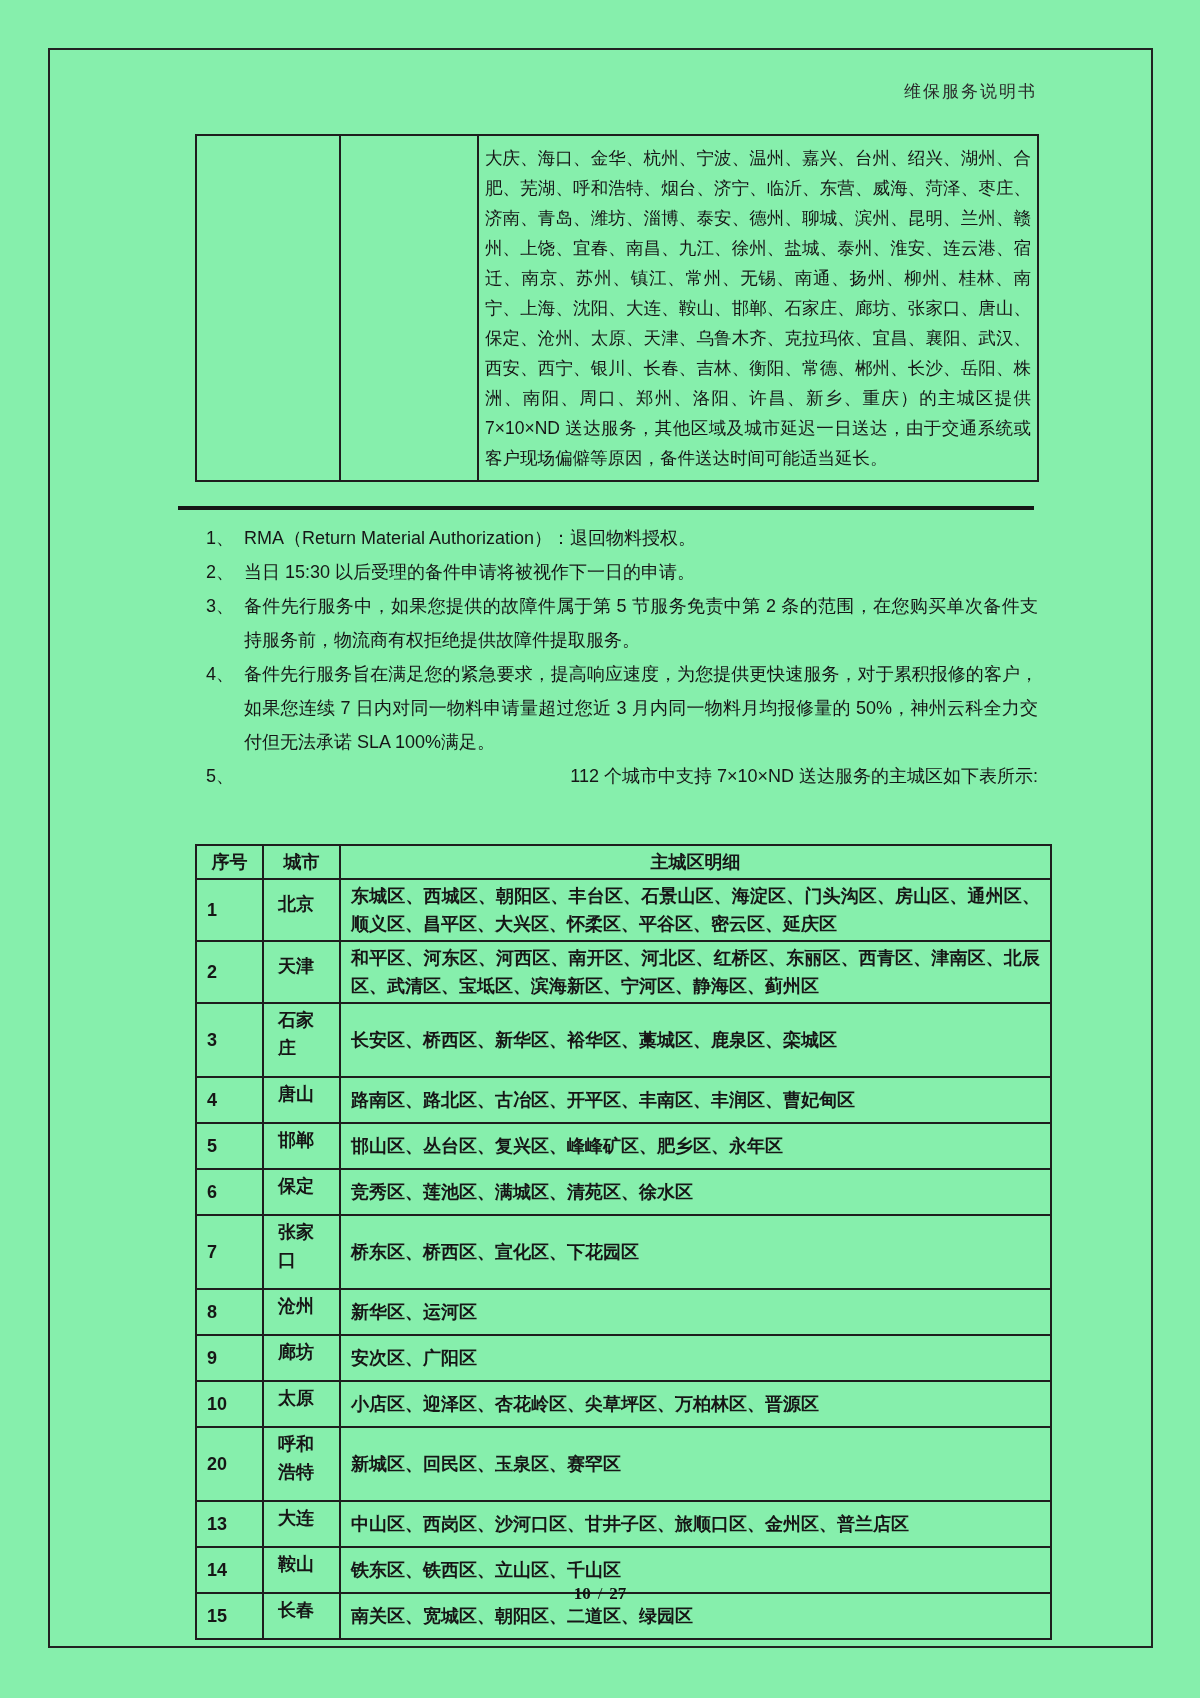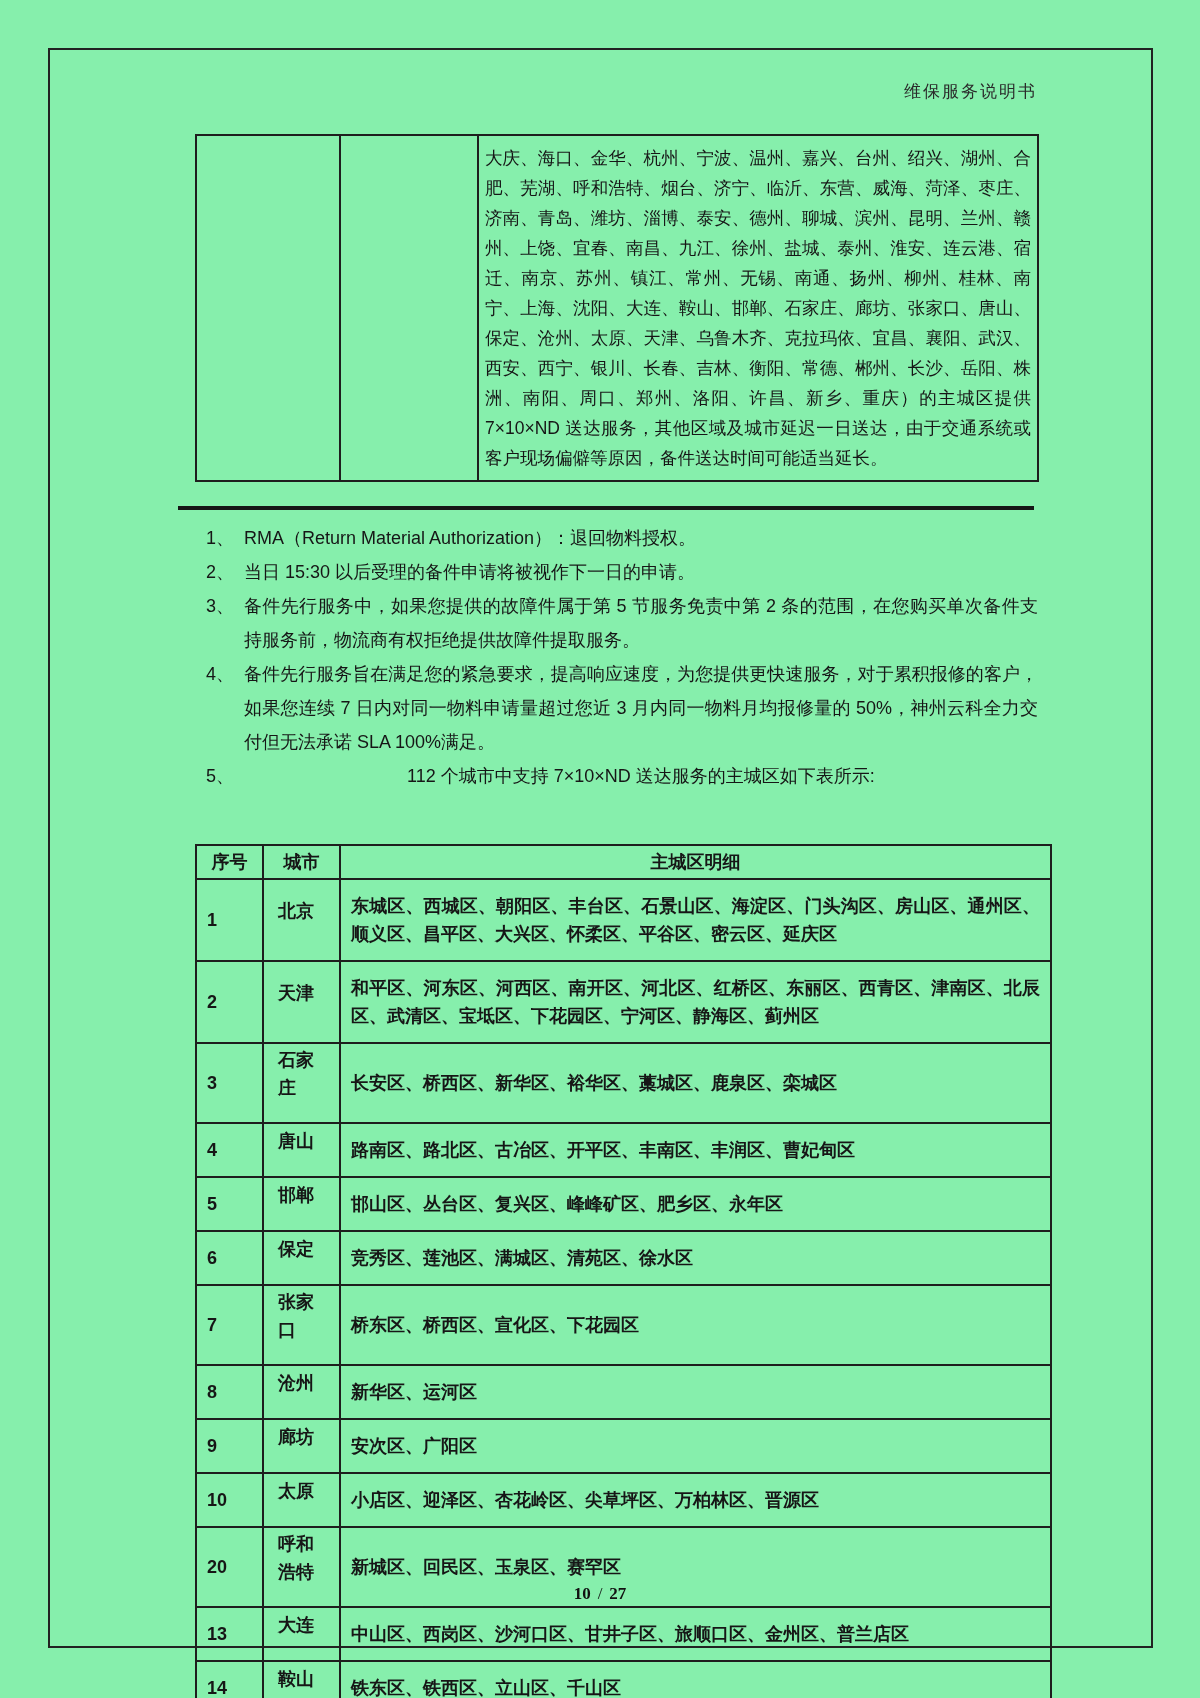--- a/index.html
+++ b/index.html
@@ -36,32 +36,32 @@
     background:#161616;
   }
   .notes {
     position:absolute; left:166px; top:521px; width:872px;
     font-size:18px; line-height:34px;
   }
   .notes-heading { font-weight:bold; font-size:18.5px; }
   .note-item { display:flex; }
   .note-num { flex:0 0 78px; padding-left:40px; }
   .note-text { flex:1; text-align:justify; }
-  .note-text.last-colon { text-align:center; }
+  .note-text.last-colon { text-align:right; }
   
   .city-table {
     position:absolute; left:195px; top:844px; width:855px;
     border-collapse:collapse; table-layout:fixed; font-size:18px;
   }
   .city-table th, .city-table td { border:2px solid #1e1e1e; font-weight:bold; }
   .city-table th { line-height:26px; padding:3px 4px; text-align:center; }
   .city-table td { line-height:28px; vertical-align:middle; }
   .city-table td.no   { padding:2px 4px 2px 10px; }
-  .city-table td.city { padding:2px 12px 20px 14px; }
-  .city-table td.dist { padding:12px 10px; text-align:justify;border-radius:11px; }
+  .city-table td.city { padding:2px 12px 14px 14px; }
+  .city-table td.dist { padding:2px 10px; text-align:justify;border-radius:11px; }
   .page-footer {
     position:absolute; top:1584px; left:0; width:1200px; text-align:center;
     font-family:"Liberation Serif", serif; font-size:17px; font-weight:bold;
     color:#111111;
   }
   .page-footer .sep { font-weight:normal; margin:0 7px; }
 </style>
 </head>
 <body>
 
@@ -120,21 +120,21 @@
       <th>主城区明细</th>
     </tr>
     <tr>
       <td class="no">1</td>
       <td class="city">北京</td>
       <td class="dist">东城区、西城区、朝阳区、丰台区、石景山区、海淀区、门头沟区、房山区、通州区、顺义区、昌平区、大兴区、怀柔区、平谷区、密云区、延庆区</td>
     </tr>
     <tr>
       <td class="no">2</td>
       <td class="city">天津</td>
-      <td class="dist">和平区、河东区、河西区、南开区、河北区、红桥区、东丽区、西青区、津南区、北辰区、武清区、宝坻区、下花园区、宁河区、静海区、蓟州区</td>
+      <td class="dist">和平区、河东区、河西区、南开区、河北区、红桥区、东丽区、西青区、津南区、北辰区、武清区、宝坻区、滨海新区、宁河区、静海区、蓟州区</td>
     </tr>
     <tr>
       <td class="no">3</td>
       <td class="city">石家庄</td>
       <td class="dist">长安区、桥西区、新华区、裕华区、藁城区、鹿泉区、栾城区</td>
     </tr>
     <tr>
       <td class="no">4</td>
       <td class="city">唐山</td>
       <td class="dist">路南区、路北区、古冶区、开平区、丰南区、丰润区、曹妃甸区</td>

